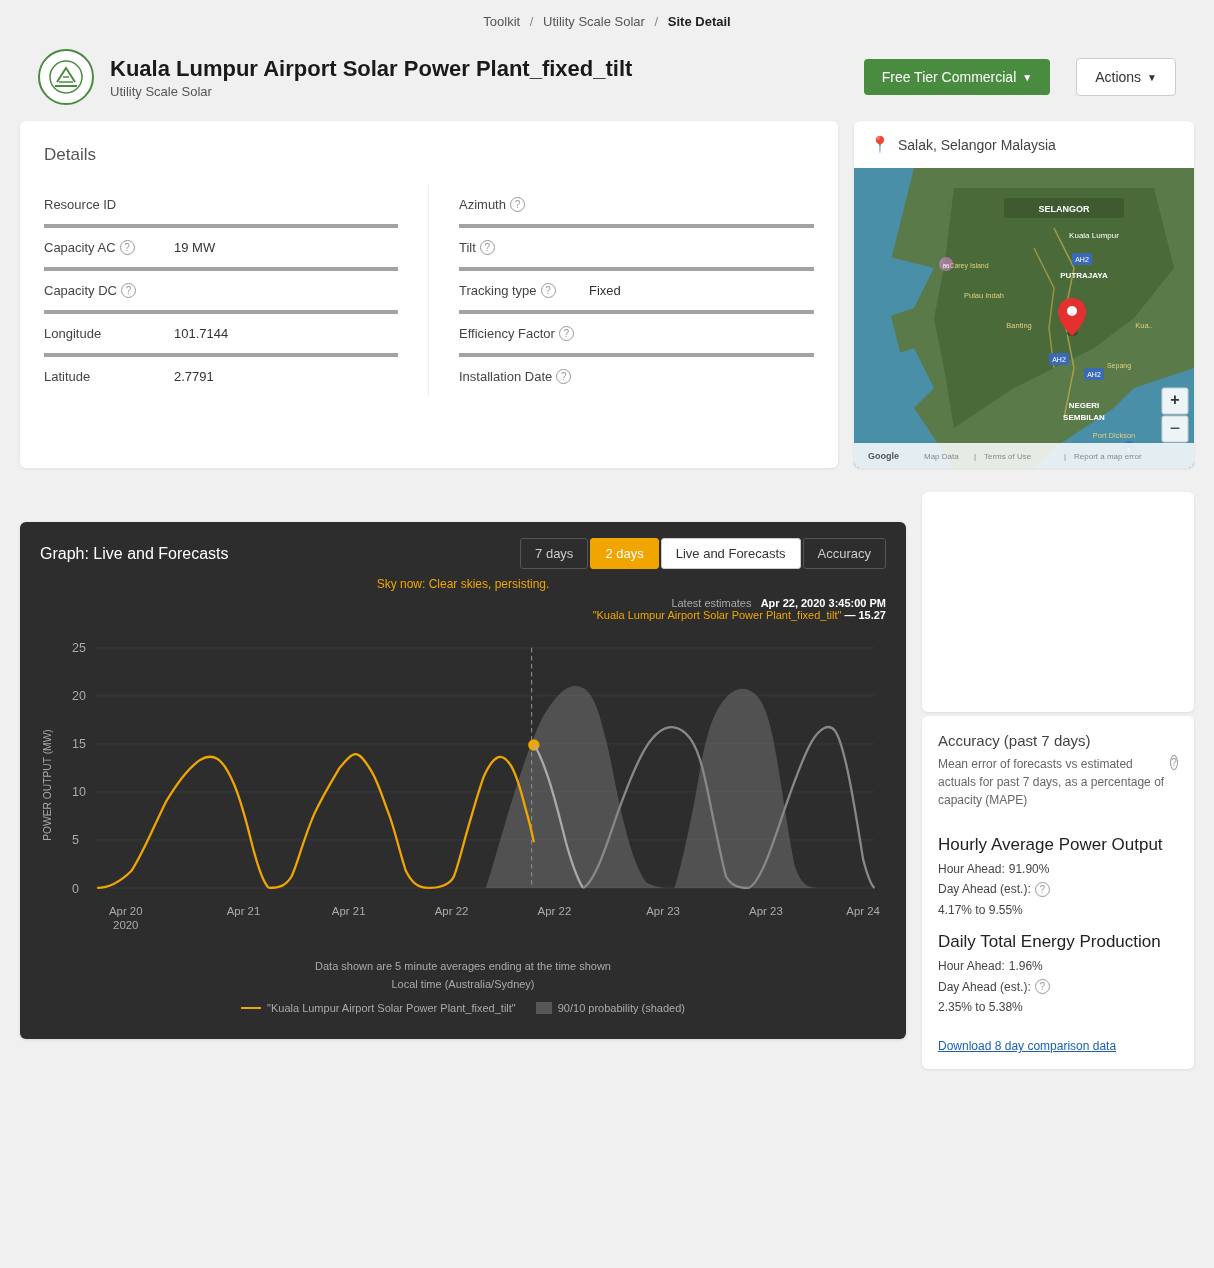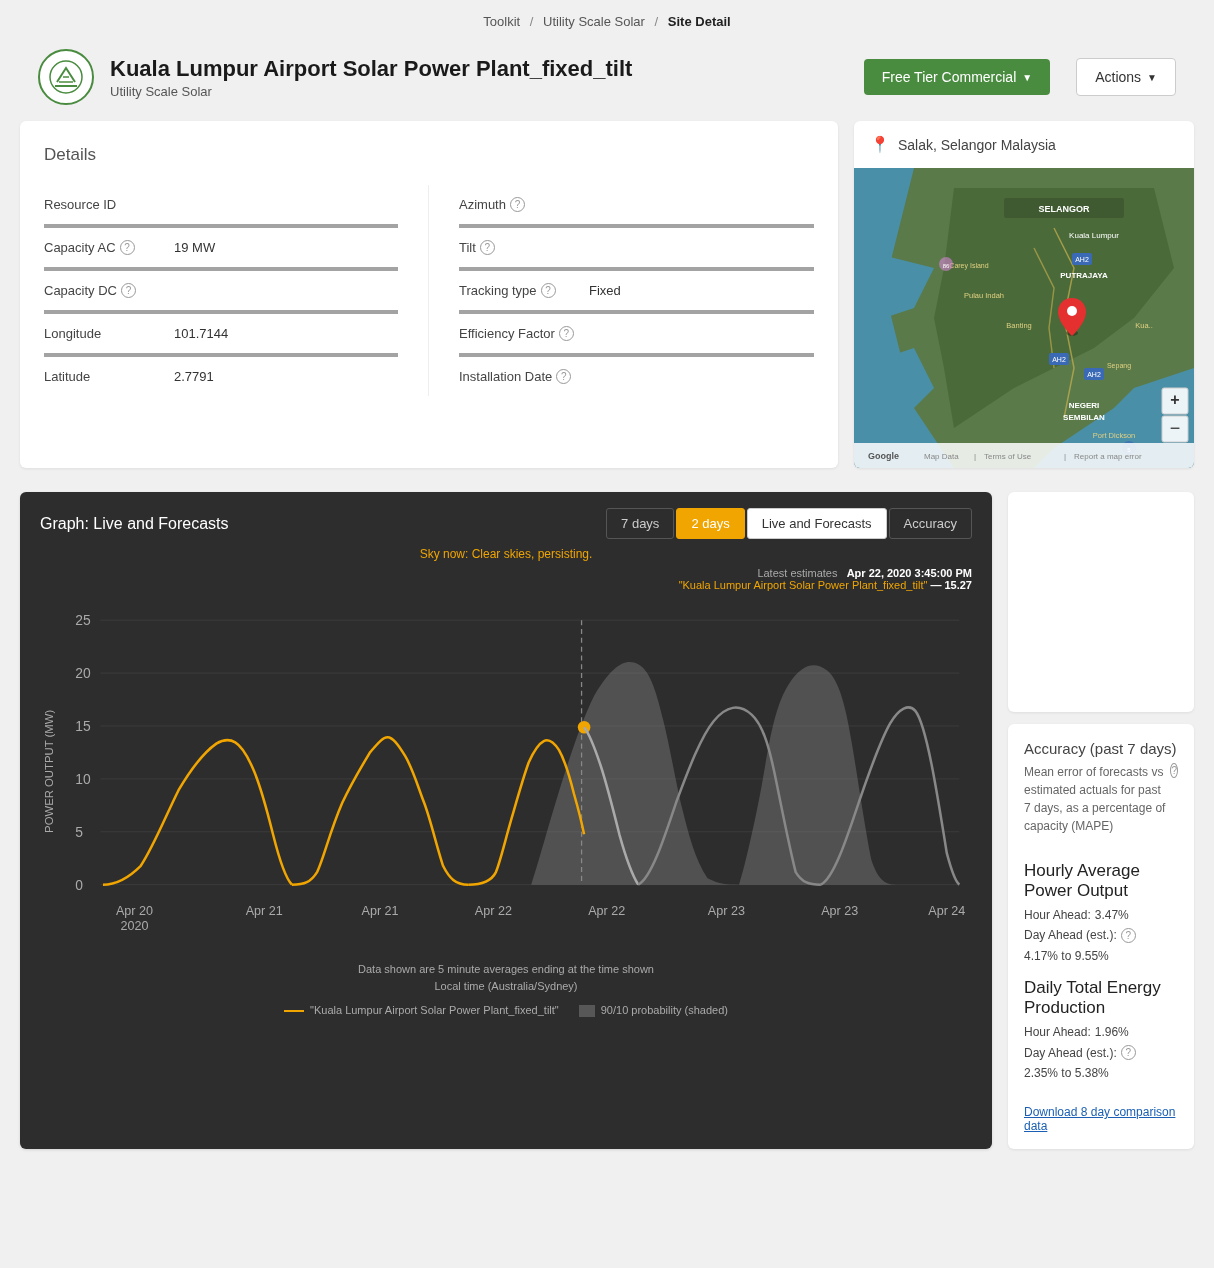--- a/index.html
+++ b/index.html
@@ -33,41 +33,41 @@
     .help-icon { display: inline-flex; align-items: center; justify-content: center; width: 15px; height: 15px; border-radius: 50%; border: 1px solid #999; color: #999; font-size: 10px; cursor: pointer; }
     
     .map-card { background: #fff; border-radius: 6px; width: 340px; flex-shrink: 0; box-shadow: 0 1px 3px rgba(0,0,0,0.08); overflow: hidden; }
     .map-location { padding: 14px 16px; display: flex; align-items: center; gap: 8px; font-size: 14px; color: #444; }
     .map-pin-icon { color: #555; font-size: 16px; }
     .map-image { width: 100%; height: 300px; background: #4a7c6b; position: relative; overflow: hidden; }
     
     
     .map-svg { width: 100%; height: 100%; }
     
-    .bottom-section { display: flex; gap: 16px; padding: 8px 20px 20px; }
+    .bottom-section { display: flex; gap: 16px; padding: 8px 20px 20px; align-items: center; }
     
     .graph-card { background: #2d2d2d; border-radius: 6px; flex: 1; overflow: hidden; box-shadow: 0 1px 3px rgba(0,0,0,0.12); }
     .graph-header { padding: 16px 20px 0; display: flex; align-items: center; justify-content: space-between; }
     .graph-title { color: #fff; font-size: 16px; font-weight: 500; }
     .graph-tabs { display: flex; gap: 2px; }
     .graph-tab { padding: 7px 14px; border-radius: 3px; font-size: 13px; cursor: pointer; border: 1px solid #555; color: #ccc; background: transparent; }
     .graph-tab.active { background: #f0a500; color: #fff; border-color: #f0a500; font-weight: 500; }
     .graph-tab.white-active { background: #fff; color: #333; border-color: #ccc; }
     .sky-notice { text-align: center; color: #f0a500; font-size: 12px; padding: 8px 0 0; }
     .graph-info { text-align: right; padding: 6px 20px 0; color: #aaa; font-size: 11px; }
     .graph-info strong { color: #fff; font-size: 11px; }
     .graph-info .plant-name { color: #f0a500; }
     
     .graph-footer { text-align: center; padding: 10px 0 14px; color: #aaa; font-size: 11px; line-height: 1.6; }
     .graph-legend { display: flex; align-items: center; justify-content: center; gap: 20px; padding-bottom: 8px; }
     .legend-item { display: flex; align-items: center; gap: 6px; font-size: 11px; color: #aaa; }
     .legend-line { width: 20px; height: 2px; background: #f0a500; }
     .legend-shade { width: 16px; height: 12px; background: rgba(150,150,150,0.4); }
     
-    .right-panel { width: 186px; flex-shrink: 0; display: flex; flex-direction: column; gap: 12px; }
+    .right-panel { width: 272px; flex-shrink: 0; display: flex; flex-direction: column; gap: 4px; }
     .ad-card { background: #fff; border-radius: 6px; height: 220px; box-shadow: 0 1px 3px rgba(0,0,0,0.08); }
     .accuracy-card { background: #fff; border-radius: 6px; padding: 16px; box-shadow: 0 1px 3px rgba(0,0,0,0.08); }
     .accuracy-title { font-size: 15px; color: #444; font-weight: 500; margin-bottom: 6px; }
     .accuracy-desc { font-size: 12px; color: #666; line-height: 1.5; margin-bottom: 26px; display: flex; align-items: flex-start; gap: 4px; }
     .accuracy-section { margin-bottom: 12px; }
     .accuracy-section-title { font-size: 17px; font-weight: 400; color: #222; margin-bottom: 4px; }
     .accuracy-row { font-size: 12px; color: #444; line-height: 1.7; display: flex; align-items: center; gap: 4px; }
     .download-link { color: #1a5fb4; text-decoration: underline; font-size: 12px; cursor: pointer; margin-top: 10px; display: inline-block; }
   </style>
 </head>
@@ -320,21 +320,21 @@
       <div class="accuracy-title">Accuracy (past 7 days)</div>
       <div class="accuracy-desc">
         <span>Mean error of forecasts vs estimated actuals for past 7 days, as a percentage of capacity (MAPE)</span>
         <span class="help-icon">?</span>
       </div>
 
       <div class="accuracy-section">
         <div class="accuracy-section-title">Hourly Average Power Output</div>
         <div class="accuracy-row">
           <span>Hour Ahead:</span>
-          <span>3.47%</span>
+          <span>91.90%</span>
         </div>
         <div class="accuracy-row">
           <span>Day Ahead (est.):</span>
           <span class="help-icon">?</span>
         </div>
         <div class="accuracy-row">
           <span>4.17% to 9.55%</span>
         </div>
       </div>
 

